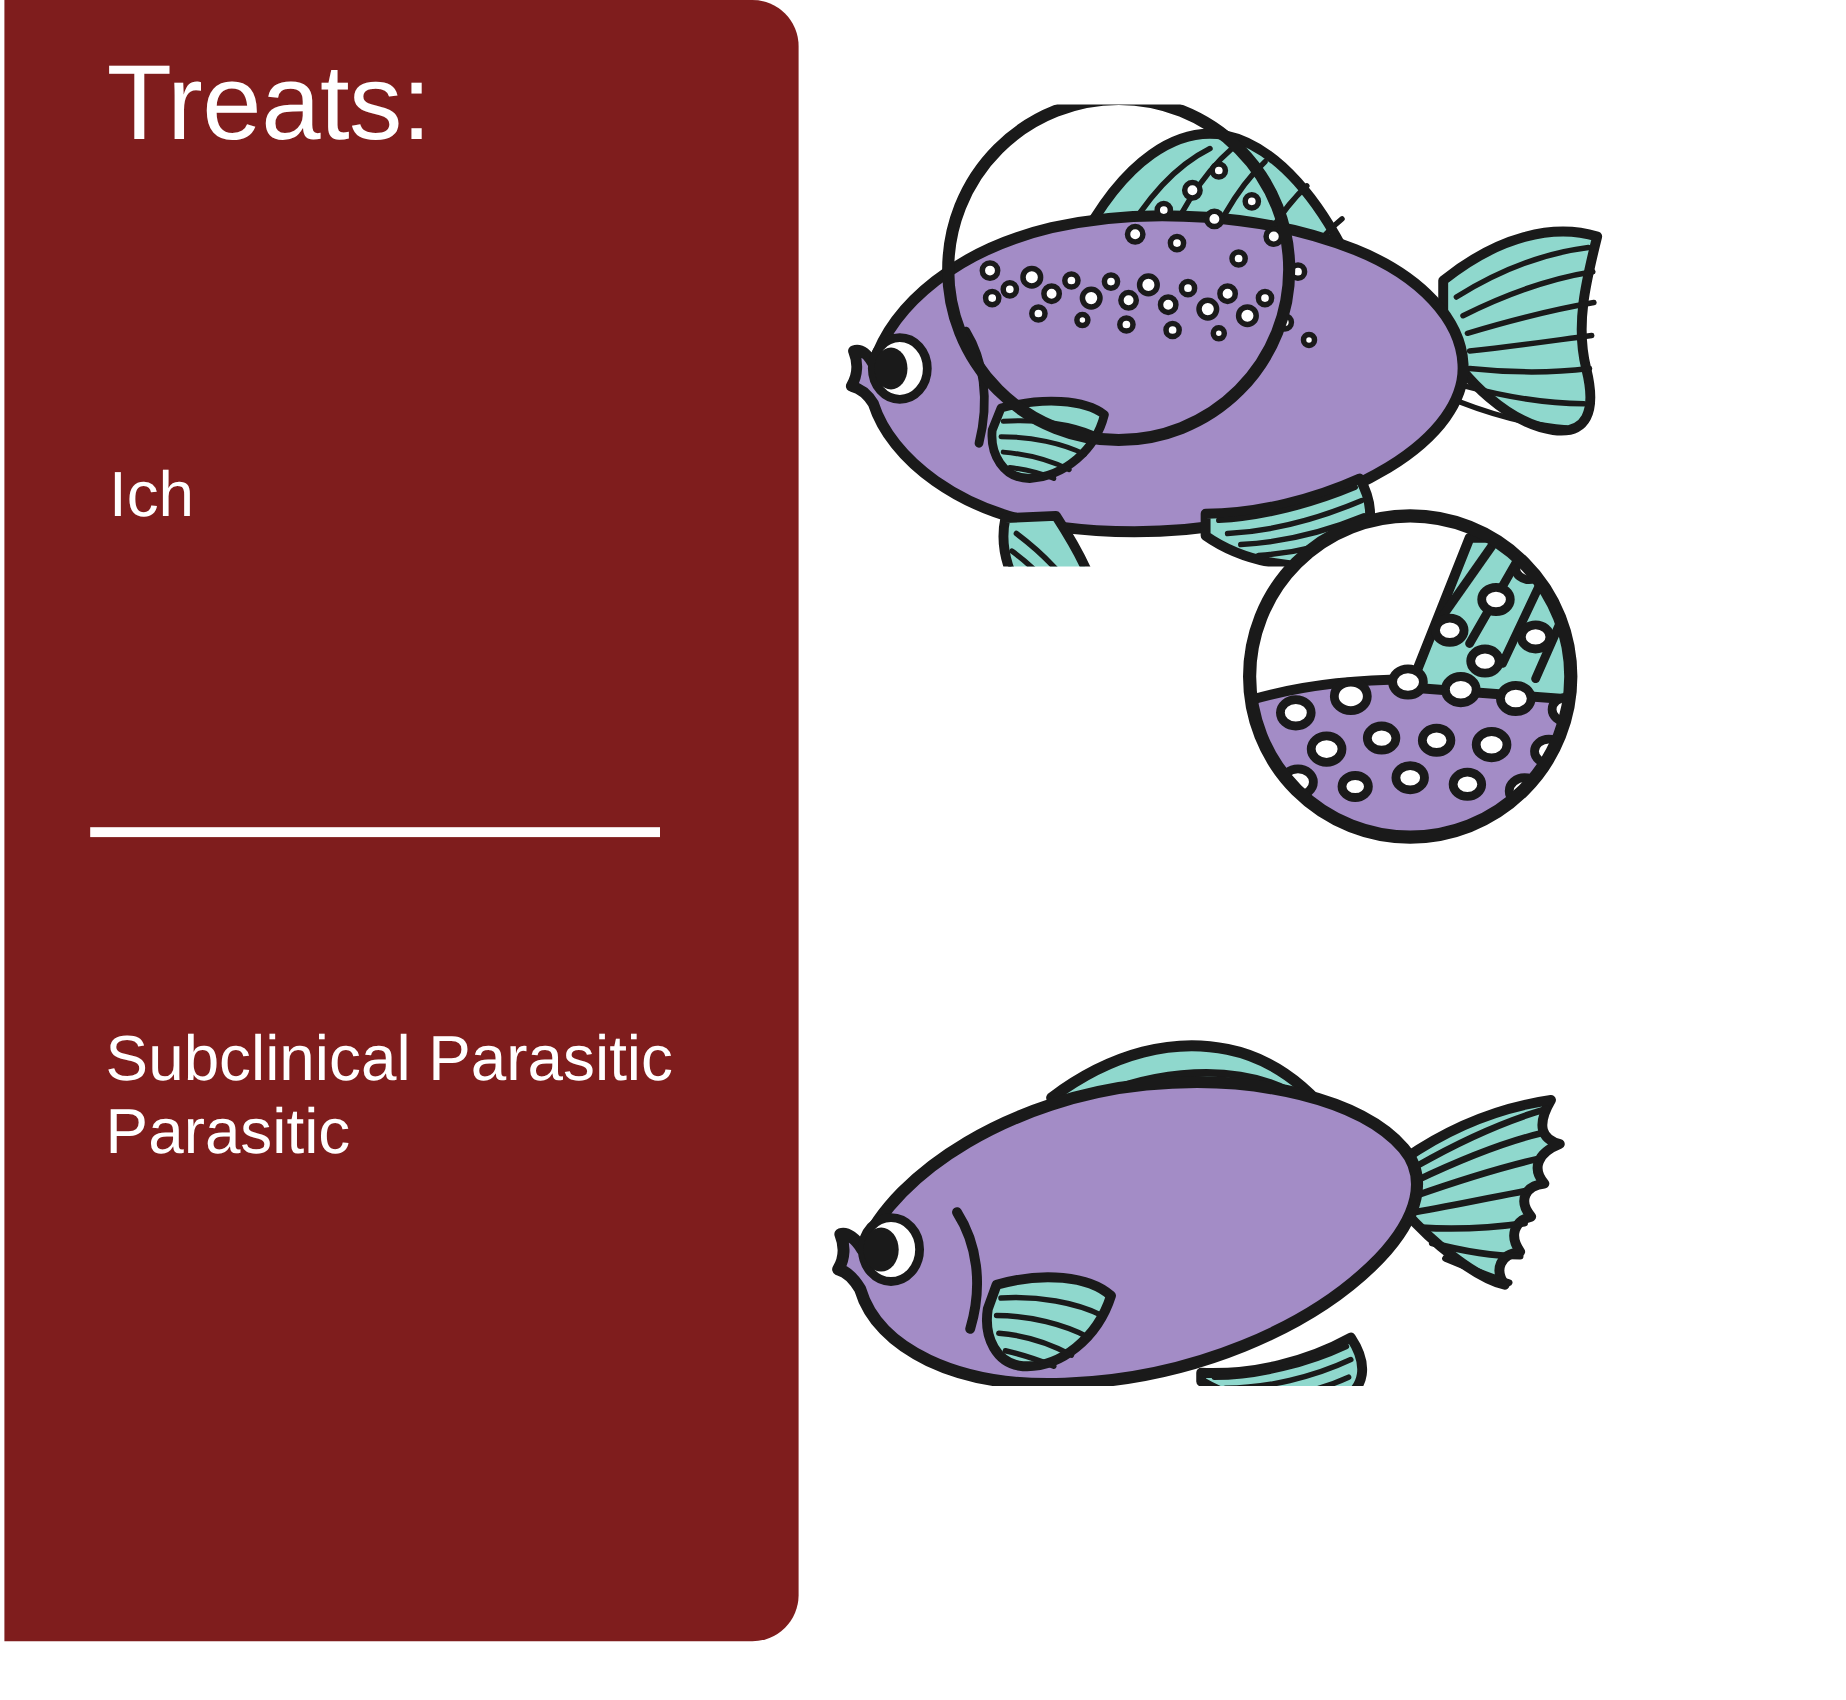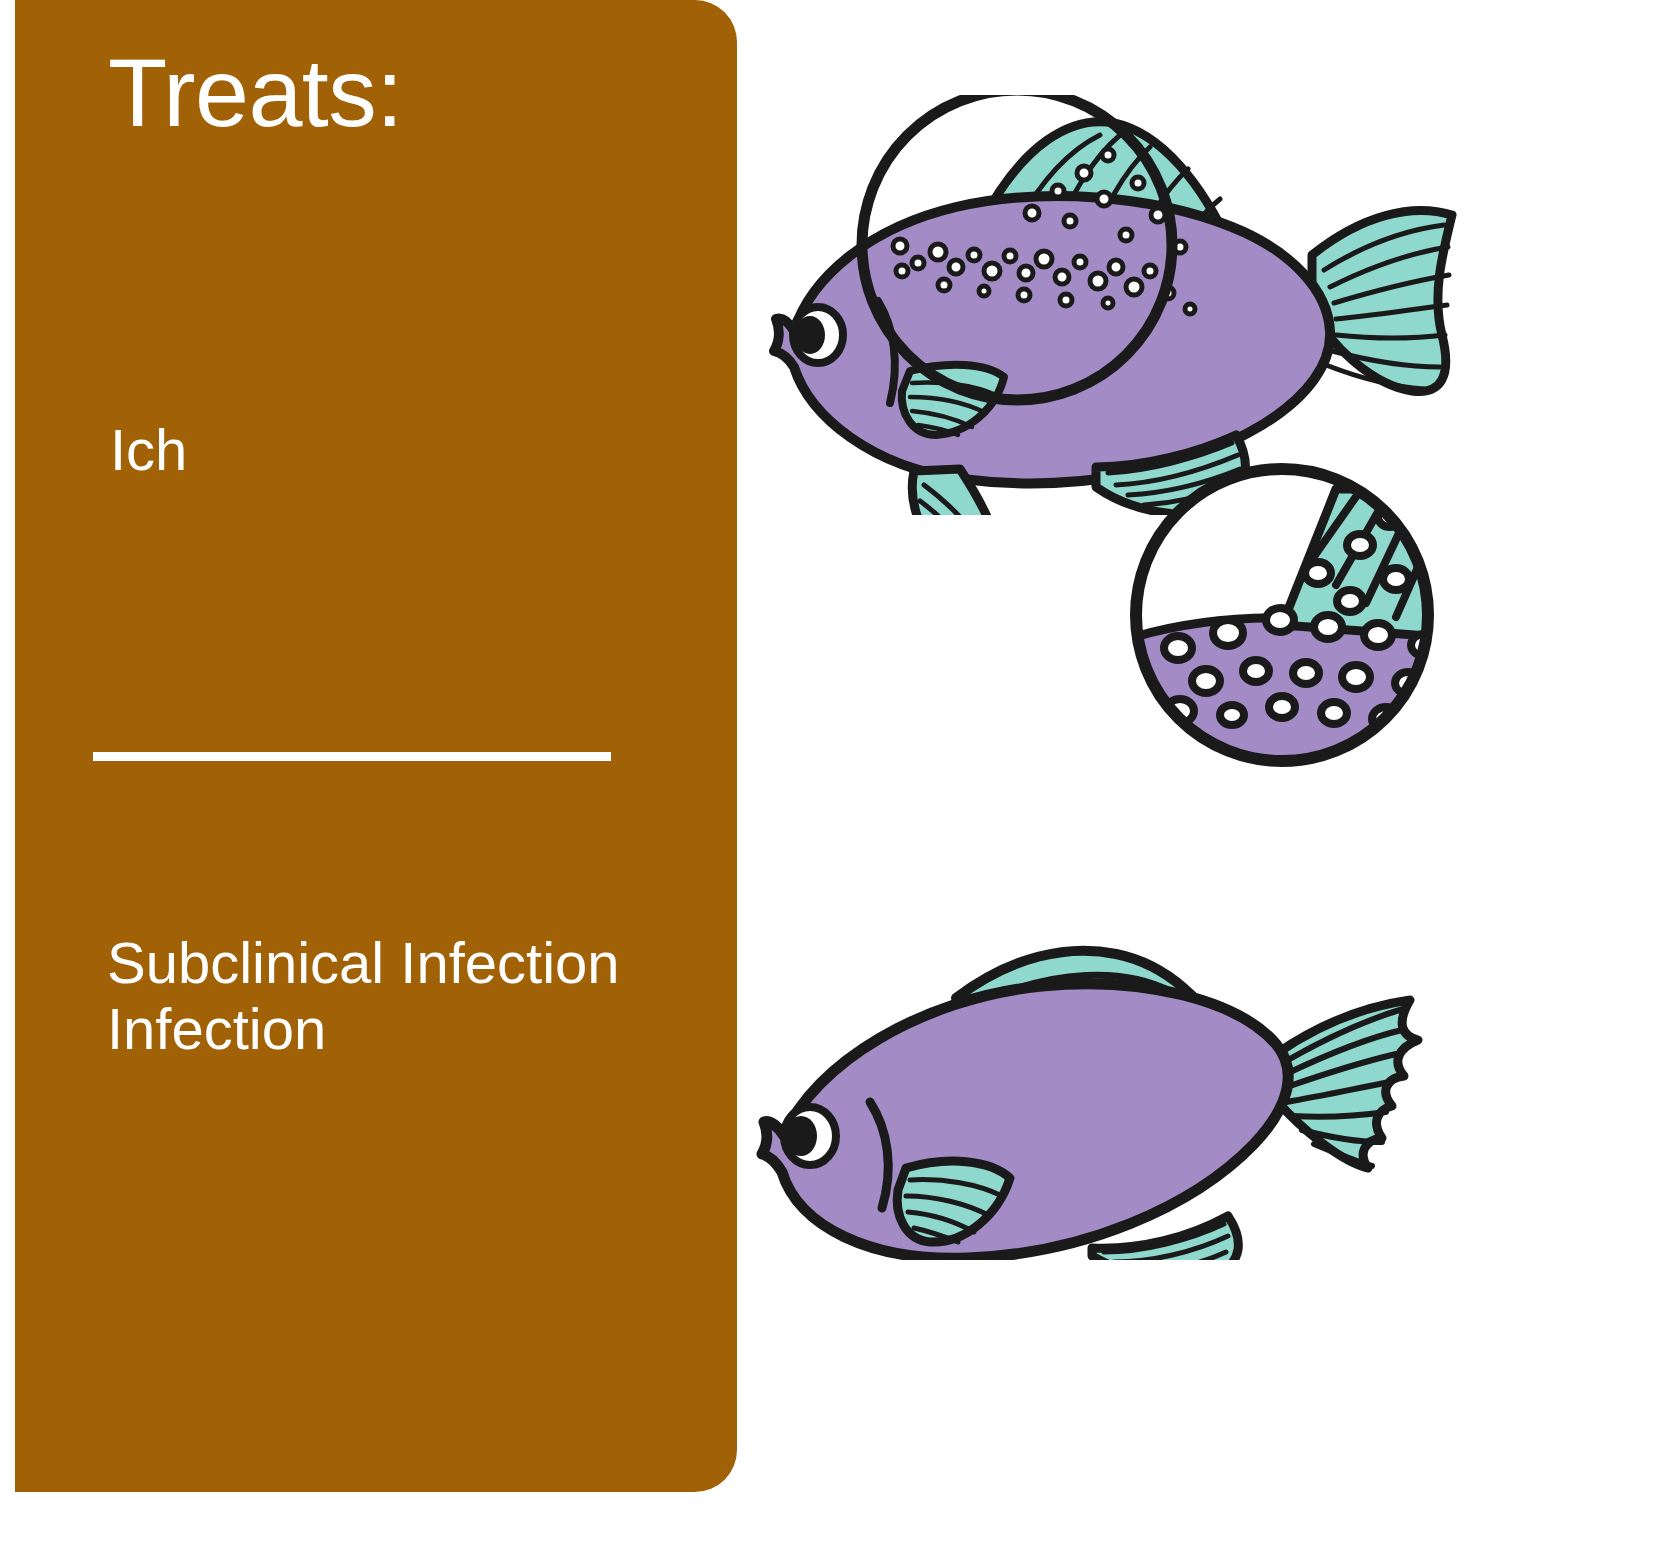--- a/index.html
+++ b/index.html
@@ -11,25 +11,25 @@
     width: 1678px;
     height: 1545px;
     position: relative;
     overflow: hidden;
     font-family: "Liberation Sans", sans-serif;
   }
 
   
   #blue-panel {
     position: absolute;
-    left: 15px;
+    left: 4px;
     top: 0;
     width: 722px;
     height: 1492px;
-    background: #a16207;
+    background: #7f1d1d;
     border-radius: 0 42px 42px 0;
     box-sizing: border-box;
   }
 
   #panel-title {
     position: absolute;
     left: 93px;
     top: 42px;
     font-size: 97px;
     line-height: 1.05;
@@ -93,21 +93,21 @@
 <body>
 
 <div id="blue-panel">
 
   <div id="panel-title">Treats:</div>
 
   <div id="panel-item-ich">Ich</div>
 
   <div id="panel-divider"></div>
 
-  <div id="panel-item-subclinical">Subclinical Infection Infection</div>
+  <div id="panel-item-subclinical">Subclinical Parasitic Parasitic</div>
 
 </div>
 
 <div id="artwork">
 
   <svg id="fig-infected-fish" class="fig" viewBox="0 0 740 420" xmlns="http://www.w3.org/2000/svg">
 
     <g>
 
       <g>

